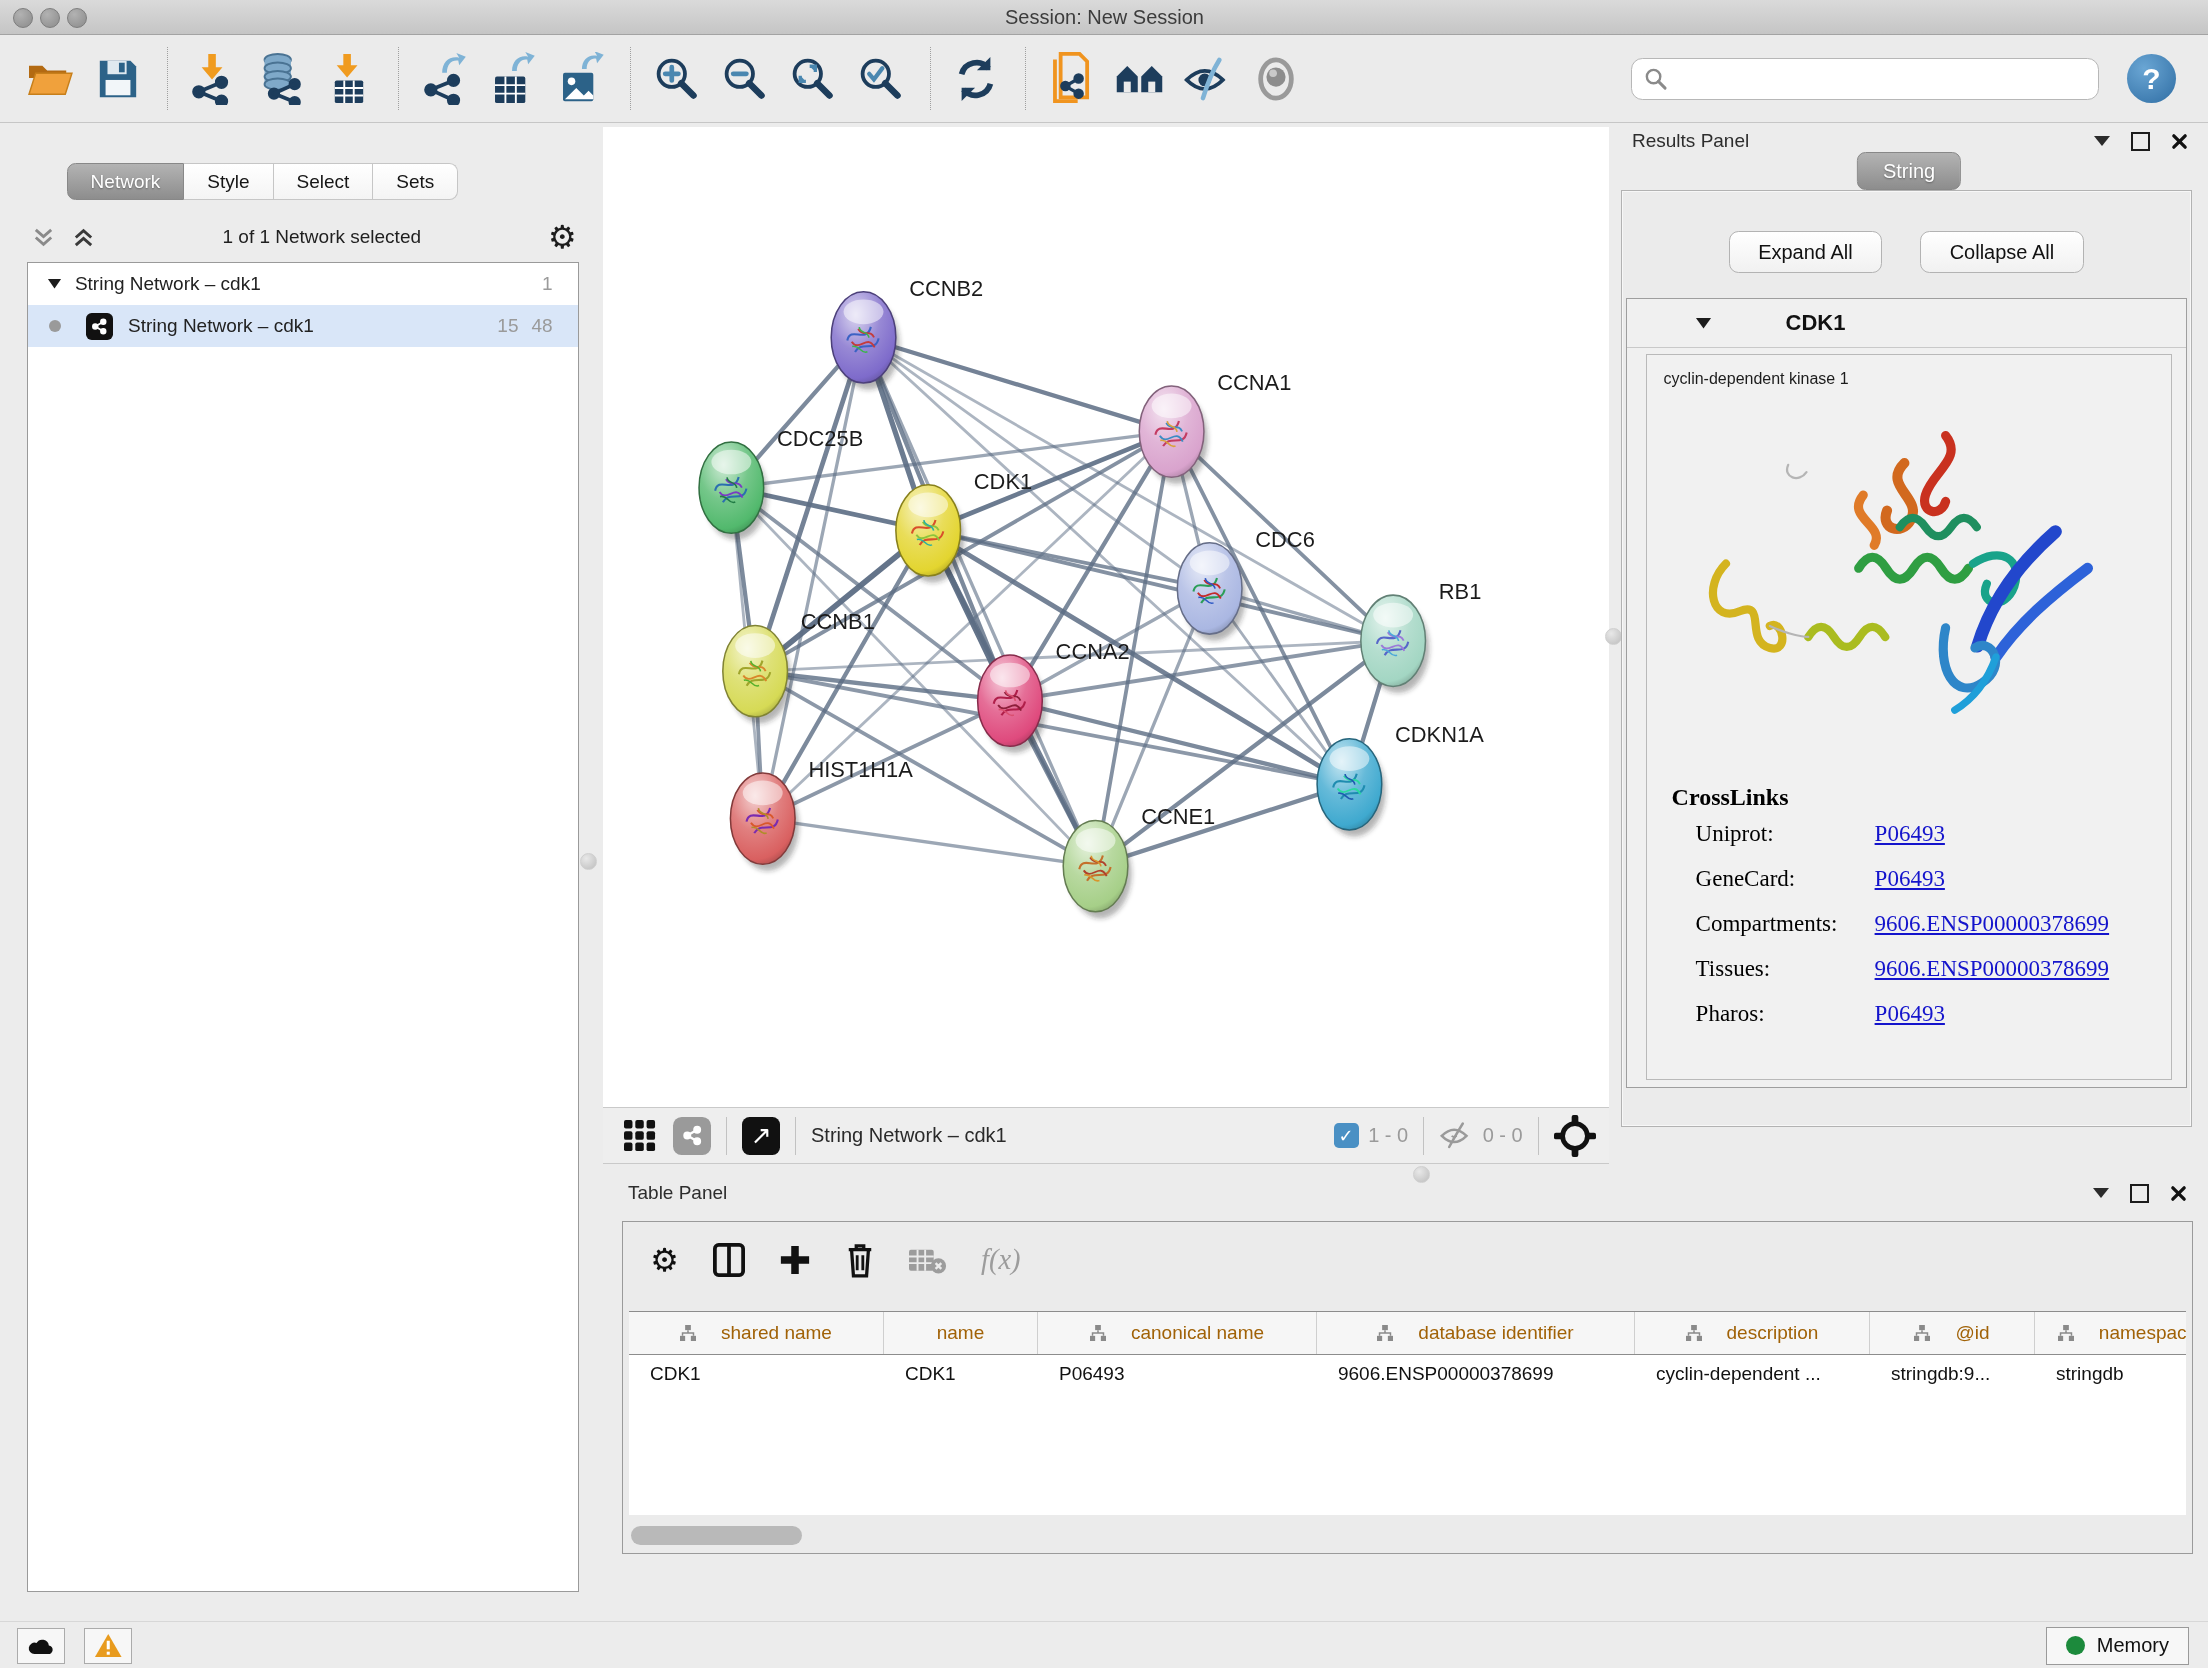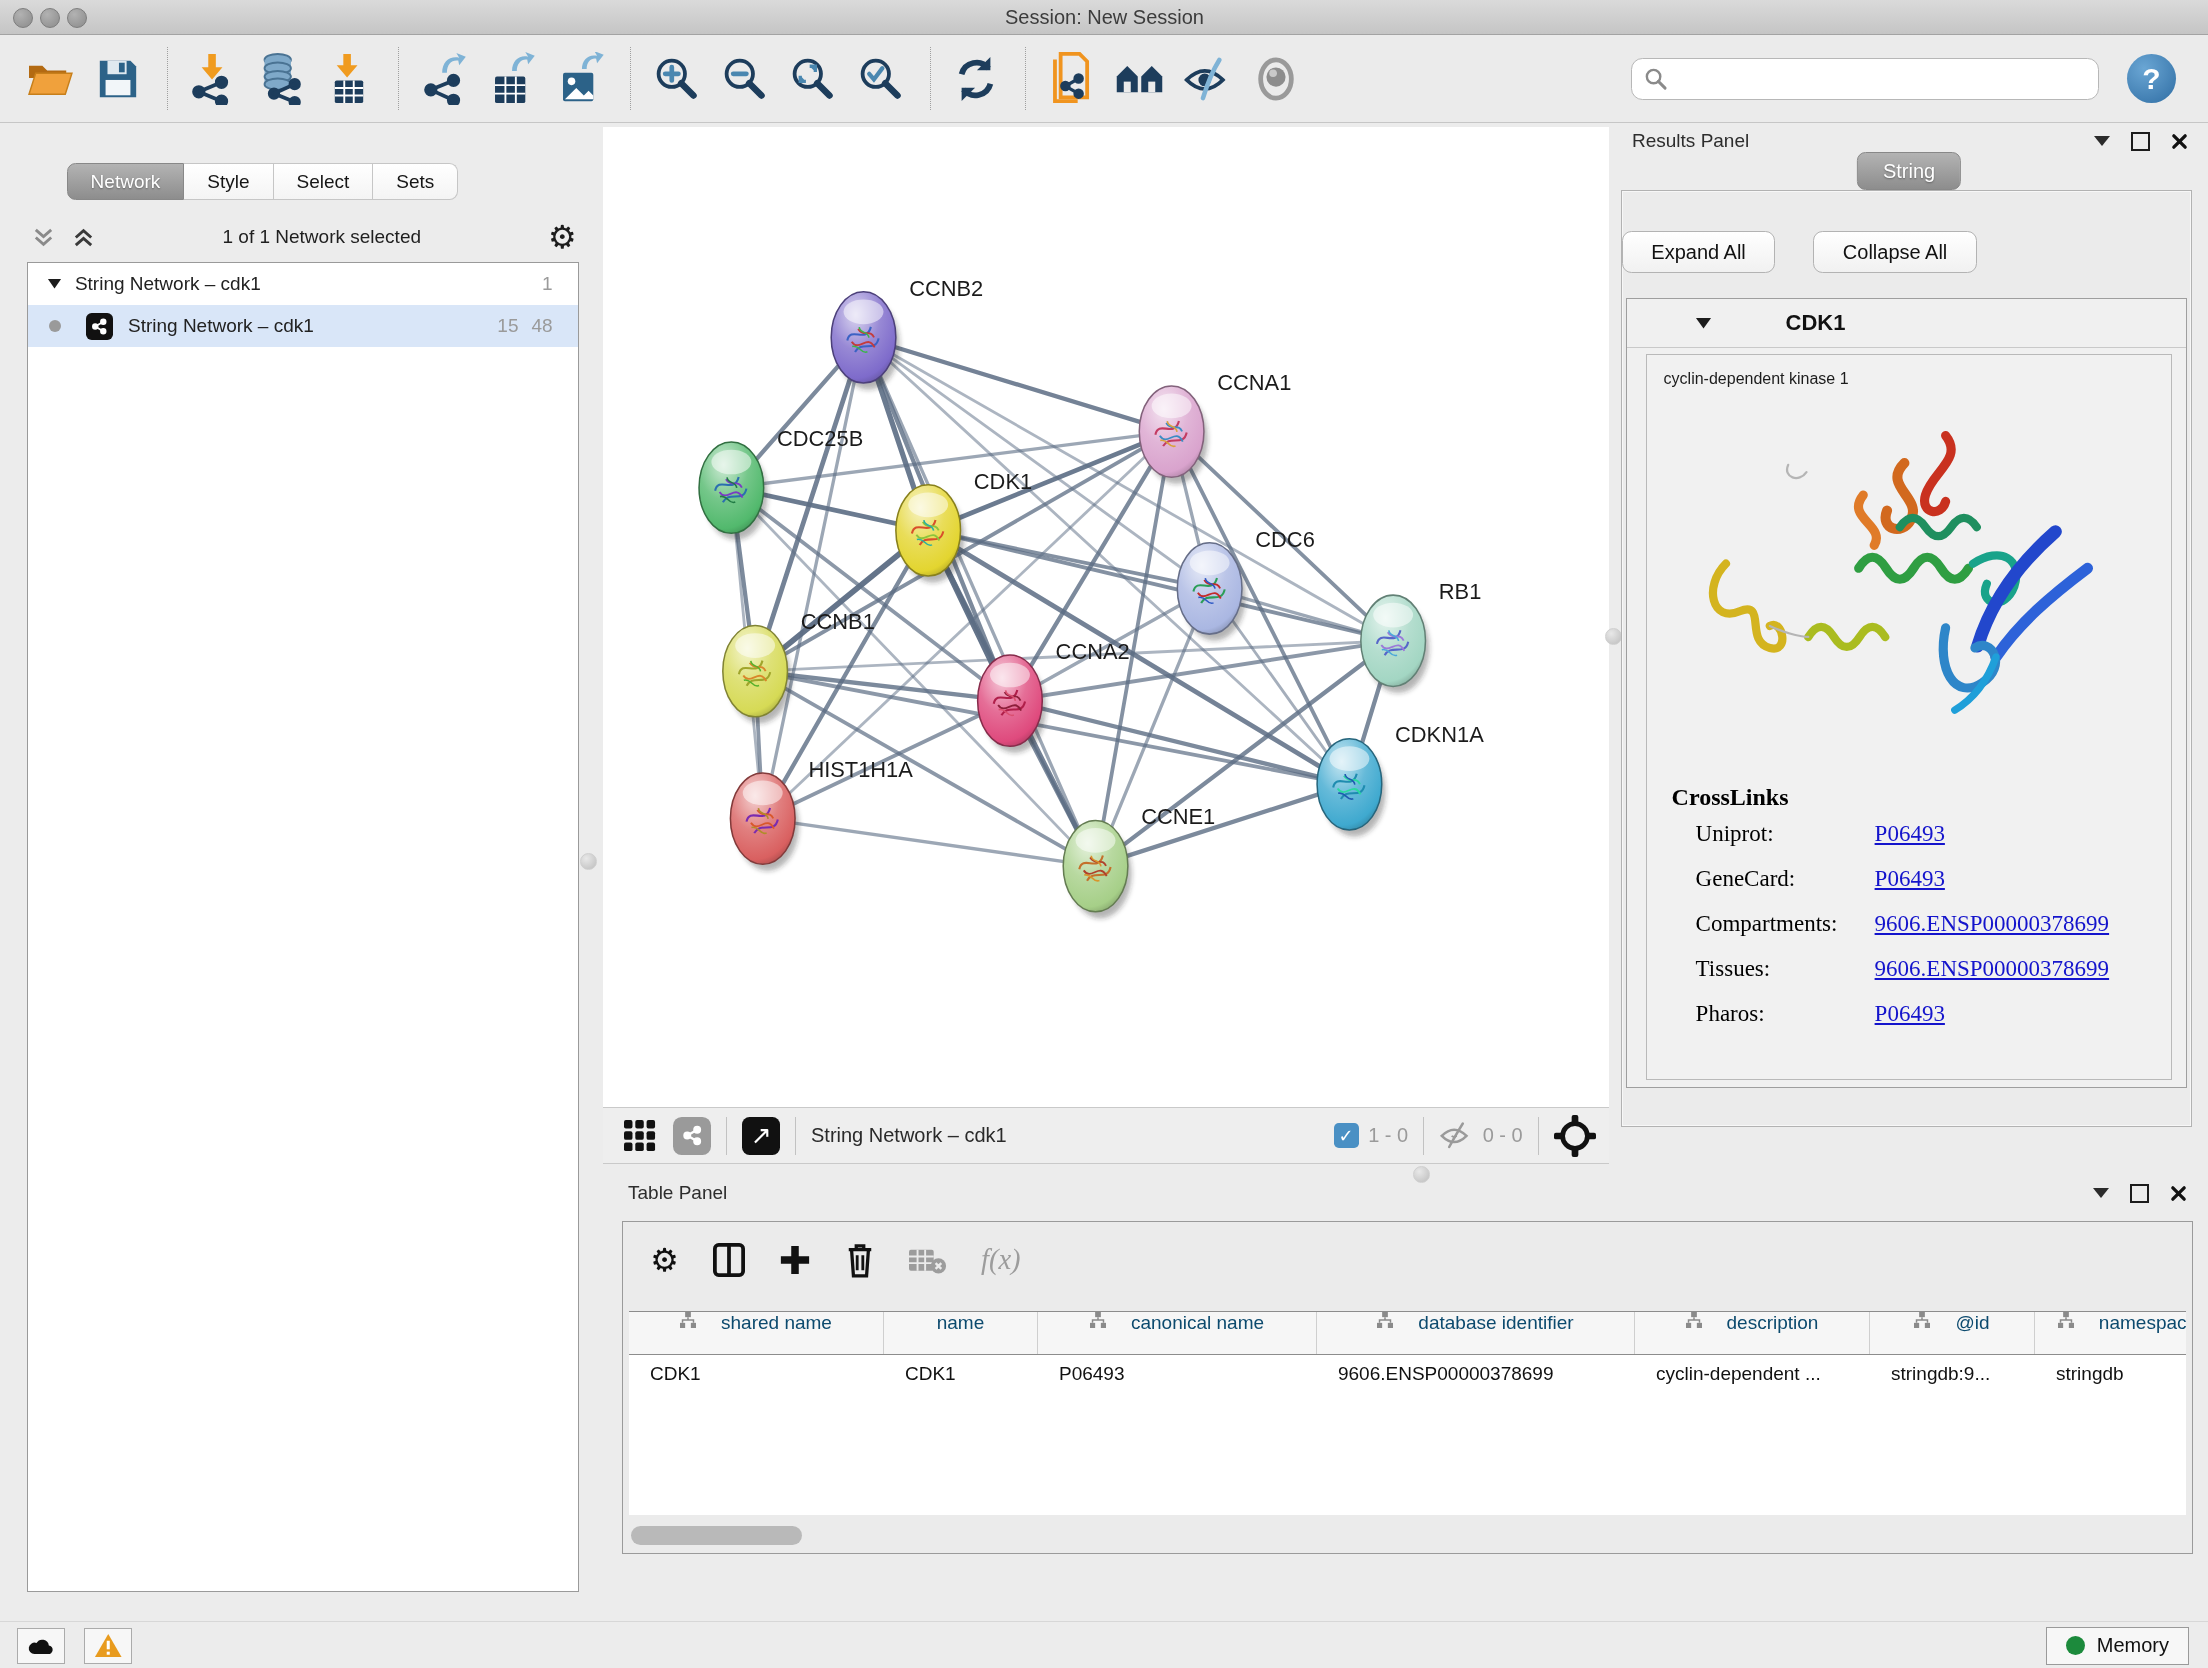--- a/index.html
+++ b/index.html
@@ -68,21 +68,21 @@
     align-items:center;justify-content:center;font-size:25px;font-family:"DejaVu Sans",sans-serif;}
   .splitter-dot{position:absolute;width:15px;height:15px;border-radius:50%;
     background:radial-gradient(circle at 35% 30%,#e8e8e8,#bdbdbd);border:1px solid #cfcfcf;}
   
   .results-panel{position:absolute;left:1617px;top:127px;width:584px;height:1002px;}
   .rp-tab{position:absolute;left:50%;transform:translateX(-50%);top:25px;
     background:linear-gradient(#b3b3b3,#8d8d8d);color:#fff;font-size:20px;padding:6.7px 25px;border-radius:8.6px;
     text-shadow:0 1px 1.9px rgba(0,0,0,.35);border:1px solid #888;}
   .rp-box{position:absolute;left:3.8px;right:9.5px;top:63px;bottom:1.9px;background:#ebebeb;
     border:1.9px solid #b2b2b2;box-shadow:inset 0 0 0 1px #f7f7f7;}
-  .rp-buttons{position:absolute;left:0;right:0;top:40px;display:flex;gap:38px;}
+  .rp-buttons{position:absolute;left:0;right:0;top:40px;display:flex;justify-content:center;gap:38px;}
   .rp-btn{background:linear-gradient(#ffffff,#f1f1f1);border:1px solid #b3b3b3;border-radius:9.5px;
     font-size:20px;color:#111;padding:8.6px 28.5px;}
   .rp-section{position:absolute;left:3.8px;right:3.8px;top:107px;bottom:38px;border:1px solid #9e9e9e;background:#f0f0f0;}
   .rp-sec-head{height:48px;display:flex;align-items:center;border-bottom:1px solid #c9c9c9;}
   .rp-sec-title{font-size:22px;font-weight:bold;color:#111;margin-left:74px;}
   .rp-content{position:absolute;left:19px;right:13.3px;top:55px;bottom:7.6px;background:#f1f1f1;
     border:1px solid #b9b9b9;overflow:hidden;}
   .rp-desc{font-size:16px;color:#1c1c1c;margin:15px 0 0 17px;}
   .protein-wrap{display:flex;justify-content:center;margin-top:17px;}
   .cl-head{font-family:"Liberation Serif","DejaVu Serif",serif;font-weight:bold;font-size:24px;
@@ -92,21 +92,21 @@
   .cl-label{width:179px;color:#000;}
   .cl-link{color:#1414cc;text-decoration:underline;}
   
   .table-panel{position:absolute;left:609px;top:1179px;right:7.6px;height:438px;}
   .tp-box{position:absolute;left:13.3px;right:7.6px;top:42px;height:331px;background:#ebebeb;
     border:1.9px solid #9a9a9a;}
   .tp-toolbar{display:flex;align-items:center;gap:34px;padding:15px 0 0 27px;height:61px;box-sizing:border-box;}
   .fx{font-family:"Liberation Serif","DejaVu Serif",serif;font-style:italic;font-size:28.5px;color:#9c9c9c;}
   .tbl{position:absolute;left:5.7px;right:5.7px;top:89px;bottom:38px;background:#fff;border-top:1px solid #8c8c8c;overflow:hidden;}
   .tbl-head{display:flex;height:42px;background:#f6f6f6;border-bottom:1.9px solid #8c8c8c;}
-  .th{display:flex;align-items:flex-start;justify-content:center;gap:25px;font-size:19px;color:#0c4a6e;
+  .th{display:flex;align-items:center;justify-content:center;gap:25px;font-size:19px;color:#a16207;
     border-right:1px solid #cfcfcf;box-sizing:border-box;flex:0 0 auto;}
   .tbl-row{display:flex;height:38px;}
   .td{display:flex;align-items:center;font-size:19px;color:#111;padding-left:21px;box-sizing:border-box;flex:0 0 auto;}
   .tp-scroll{position:absolute;left:7.6px;bottom:7.6px;height:19px;width:171px;border-radius:9.5px;background:#b9b9b9;}
   .tp-tabs{position:absolute;left:518px;top:384px;}
   
   .statusbar{position:absolute;left:0;right:0;bottom:0;height:46px;background:#ececec;border-top:1px solid #d7d7d7;}
   .sb-btn{position:absolute;top:5.7px;width:46px;height:34px;background:#f7f7f7;border:1.9px solid #ababab;
     display:flex;align-items:center;justify-content:center;}
   .mem-btn{position:absolute;right:19px;top:4.8px;height:36px;background:#f7f7f7;border:1.9px solid #9a9a9a;

